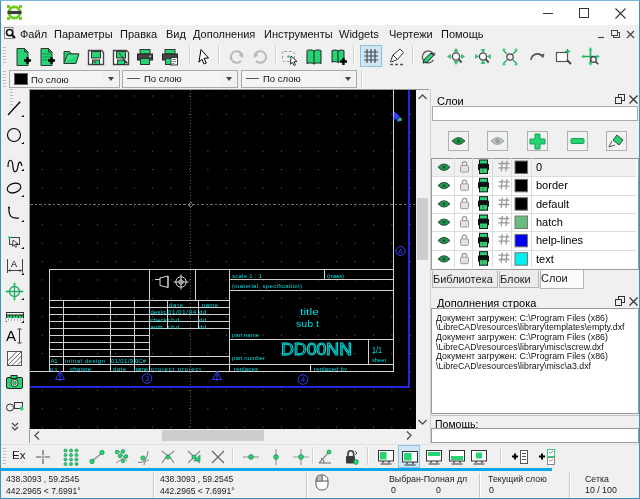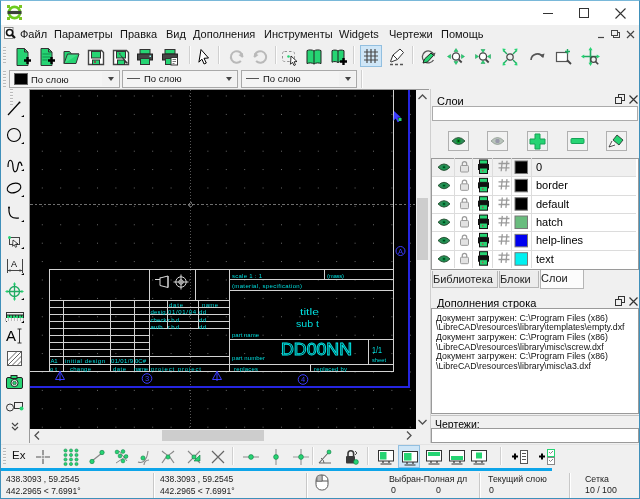--- a/index.html
+++ b/index.html
@@ -649,21 +649,21 @@
         <path d="M1.5 1.5l8 8M9.5 1.5l-8 8" stroke="#333" stroke-width="1.2"></path>
       </svg>
 <div class="field" style="left:0px;top:219px;width:206px;height:104px;border-color:#9a9a9a"></div>
 <div id="cmdtext" class="abs" style="left:5px;top:224.5px">Документ загружен: C:\Program Files (x86)
 \LibreCAD\resources\library\templates\empty.dxf
 Документ загружен: C:\Program Files (x86)
 \LibreCAD\resources\library\misc\screw.dxf
 Документ загружен: C:\Program Files (x86)
 \LibreCAD\resources\library\misc\a3.dxf</div>
 <div class="abs" style="left:0;top:326px;width:211px;height:1px;background:#c4c4c4"></div>
-<div class="abs" style="left:4px;top:329px;font-size:10.5px;color:#000">Чертежи:</div>
+<div class="abs" style="left:4px;top:329px;font-size:10.5px;color:#000">Помощь:</div>
 <div class="field" style="left:0px;top:339px;width:206px;height:13px;border-color:#9a9a9a"></div>
 </div>
 <div id="snapbar">
 <div class="handle" style="left:2px;top:3px"></div>
 <div class="abs" style="left:11px;top:4px;font-size:11.5px;color:#111">Ex</div>
 <div class="tbtn" style="left:31px;top:1px">
         <svg width="20" height="20" viewBox="0 0 20 20">
           <path d="M10 3v5M10 12v5M3 10h5M12 10h5" stroke="#555" stroke-width="1.1"></path>
           <path d="M8.5 10h3M10 8.5v3" stroke="#777" stroke-width=".8"></path>
         </svg>

